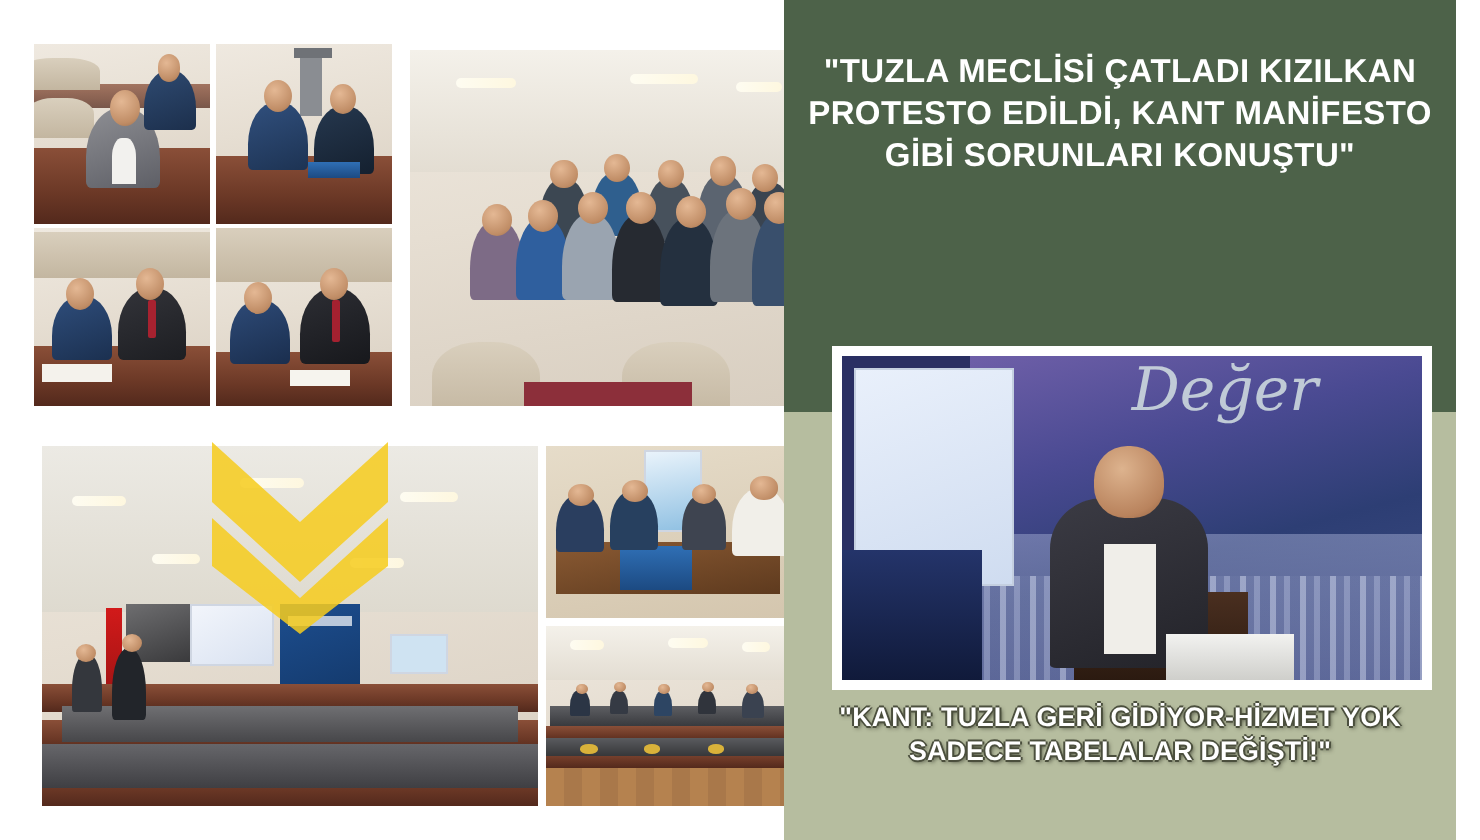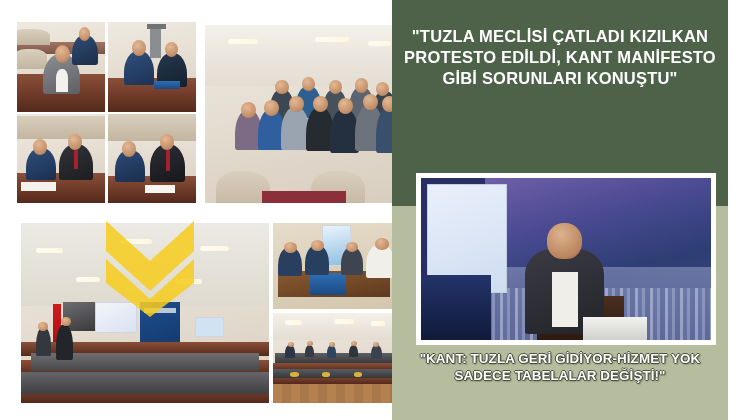--- a/index.html
+++ b/index.html
@@ -293,20 +293,21 @@
   <div class="panel">
     <div class="panel-top"></div>
     <div class="panel-bottom"></div>
 
     <div class="headline">"TUZLA MECLİSİ ÇATLADI KIZILKAN PROTESTO EDİLDİ, KANT MANİFESTO GİBİ SORUNLARI KONUŞTU"</div>
 
     <div class="main-photo-frame">
       <div class="main-photo">
         <div class="mp-backdrop"></div>
         <div class="mp-city"></div>
+        <div class="mp-script">Değer</div>
         <div class="mp-proj"></div>
         <div class="mp-dark"></div>
         <div class="mp-podium"></div>
         <div class="mp-speaker-body"></div>
         <div class="mp-speaker-shirt"></div>
         <div class="mp-speaker-head"></div>
         <div class="mp-lap"></div>
       </div>
     </div>
 

